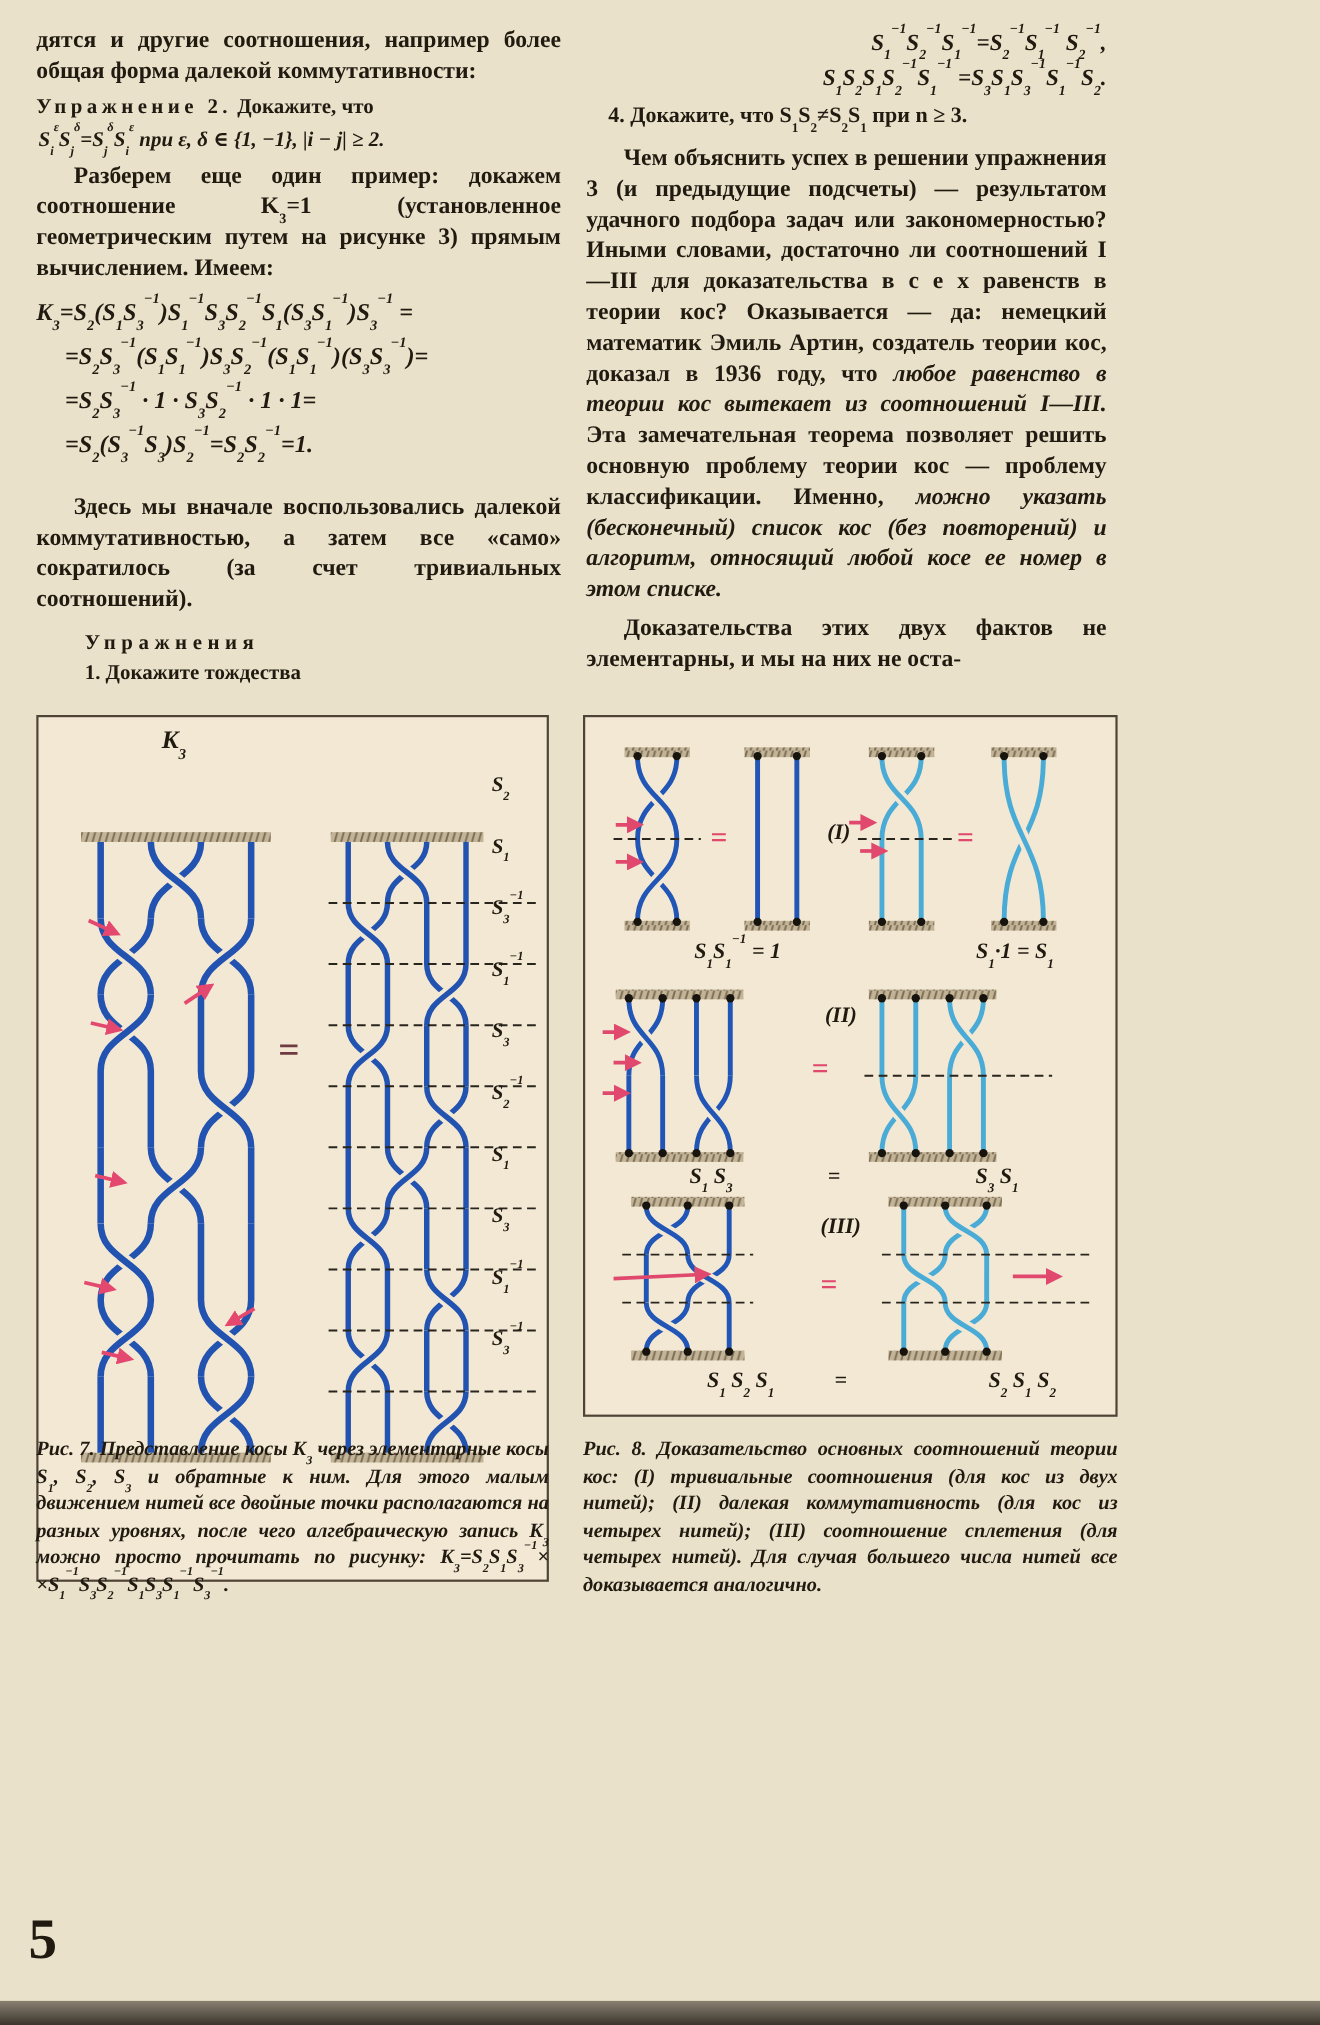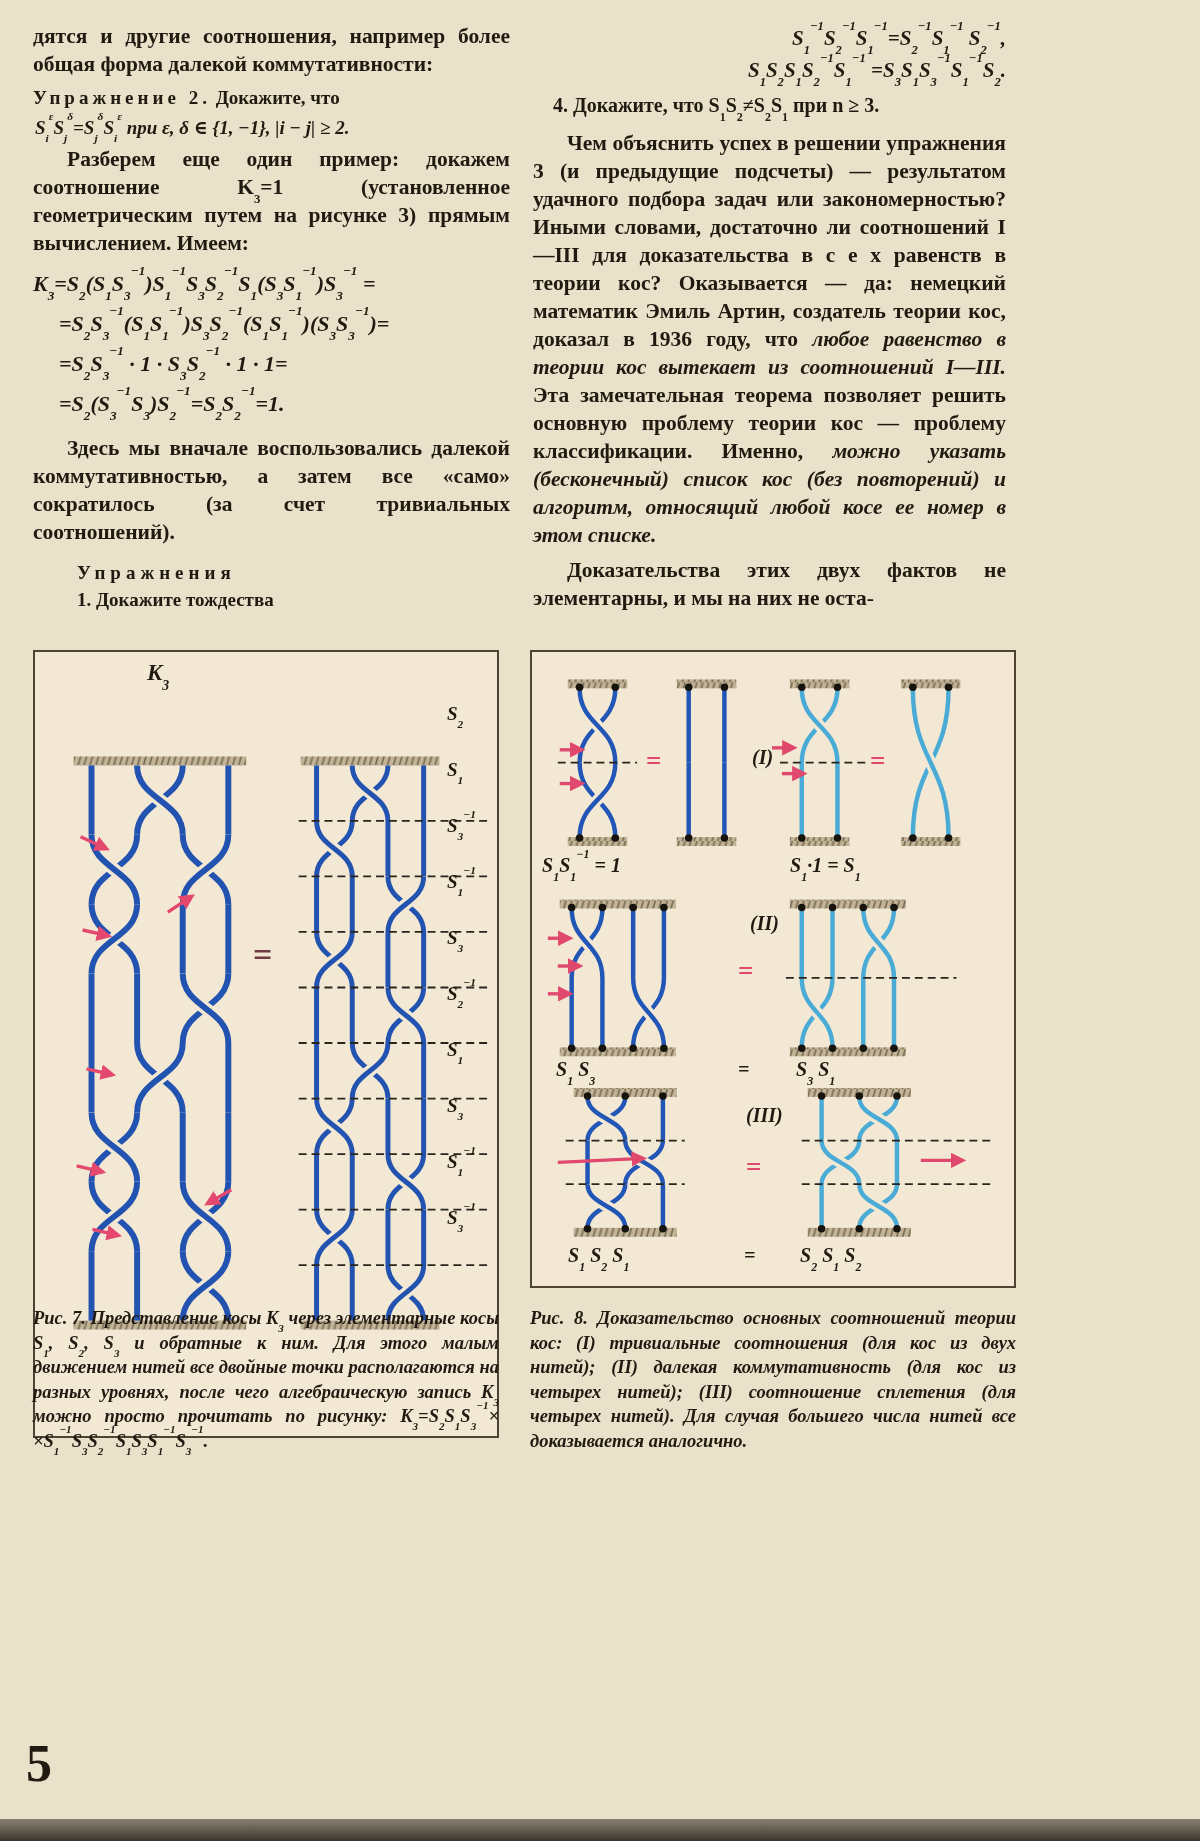--- a/index.html
+++ b/index.html
@@ -12,21 +12,21 @@
     overflow:hidden;
   }
   .col{position:absolute;font-weight:700}
   #col-left{left:33px;top:22px;width:477px}
   #col-right{left:533px;top:22px;width:473px}
   .body{font-size:21.5px;line-height:28px;text-align:justify;margin-bottom:7px}
   .indent{text-indent:34px}
   .small{font-size:19px;line-height:25px;margin-bottom:5px}
   .lsp{letter-spacing:4px}
   .exf{padding-left:2px;font-style:italic}
-  .mathblock{margin:6px 0 10px}
+  .mathblock{margin:6px 0 22px}
   .mline{font-style:italic;font-weight:700;font-size:22px;line-height:40px;text-align:left;white-space:nowrap}
   .cont{padding-left:26px}
   .rf{font-style:italic;font-weight:700;font-size:21px;line-height:32px;padding-left:52px;text-align:right;white-space:nowrap}
   .ex4{font-size:20px;line-height:27px;margin:6px 0 10px;text-indent:20px;font-weight:700}
   .exh{margin:14px 0 2px 44px;letter-spacing:5px;font-size:19px}
   .ex3line{margin:0 0 0 44px;font-size:19px}
   sup{font-size:0.6em;position:relative;top:-0.55em;line-height:0}
   sub{font-size:0.6em;position:relative;top:0.3em;line-height:0}
   i{}
 
@@ -36,21 +36,21 @@
   .panel svg{position:absolute;left:0;top:0;width:100%;height:100%}
 
   .figlab{position:absolute;font-style:italic;font-weight:700}
   .k3{left:112px;top:8px;font-size:23px}
   .figeq7{left:218px;top:284px;font-size:34px;color:#6f3a42;font-weight:700;font-style:normal}
   #fig7-levels{position:absolute;left:412px;top:0;width:54px;height:100%}
   .lvl{position:absolute;left:0;font-style:italic;font-weight:700;font-size:19px;line-height:20px}
 
   .rom{font-size:20px}
   .figeq{position:absolute;color:#e0486e;font-weight:700;font-size:27px;line-height:27px}
-  .bcap{position:absolute;font-style:italic;font-weight:700;font-size:20px;text-align:left;white-space:nowrap}
+  .bcap{position:absolute;font-style:italic;font-weight:700;font-size:20px;text-align:right;white-space:nowrap}
 
   .caption{position:absolute;font-style:italic;font-weight:700;font-size:18.5px;line-height:24.5px;text-align:justify}
   #cap7{left:33px;top:1306px;width:466px}
   #cap8{left:530px;top:1306px;width:486px}
 
   #pagenum{position:absolute;left:26px;top:1734px;font-size:52px;font-weight:700}
   #scan-edge{position:absolute;left:0;right:0;bottom:0;height:22px;
     background:linear-gradient(to bottom,#8a8172,#3a352c)}
 </style>
 </head>

